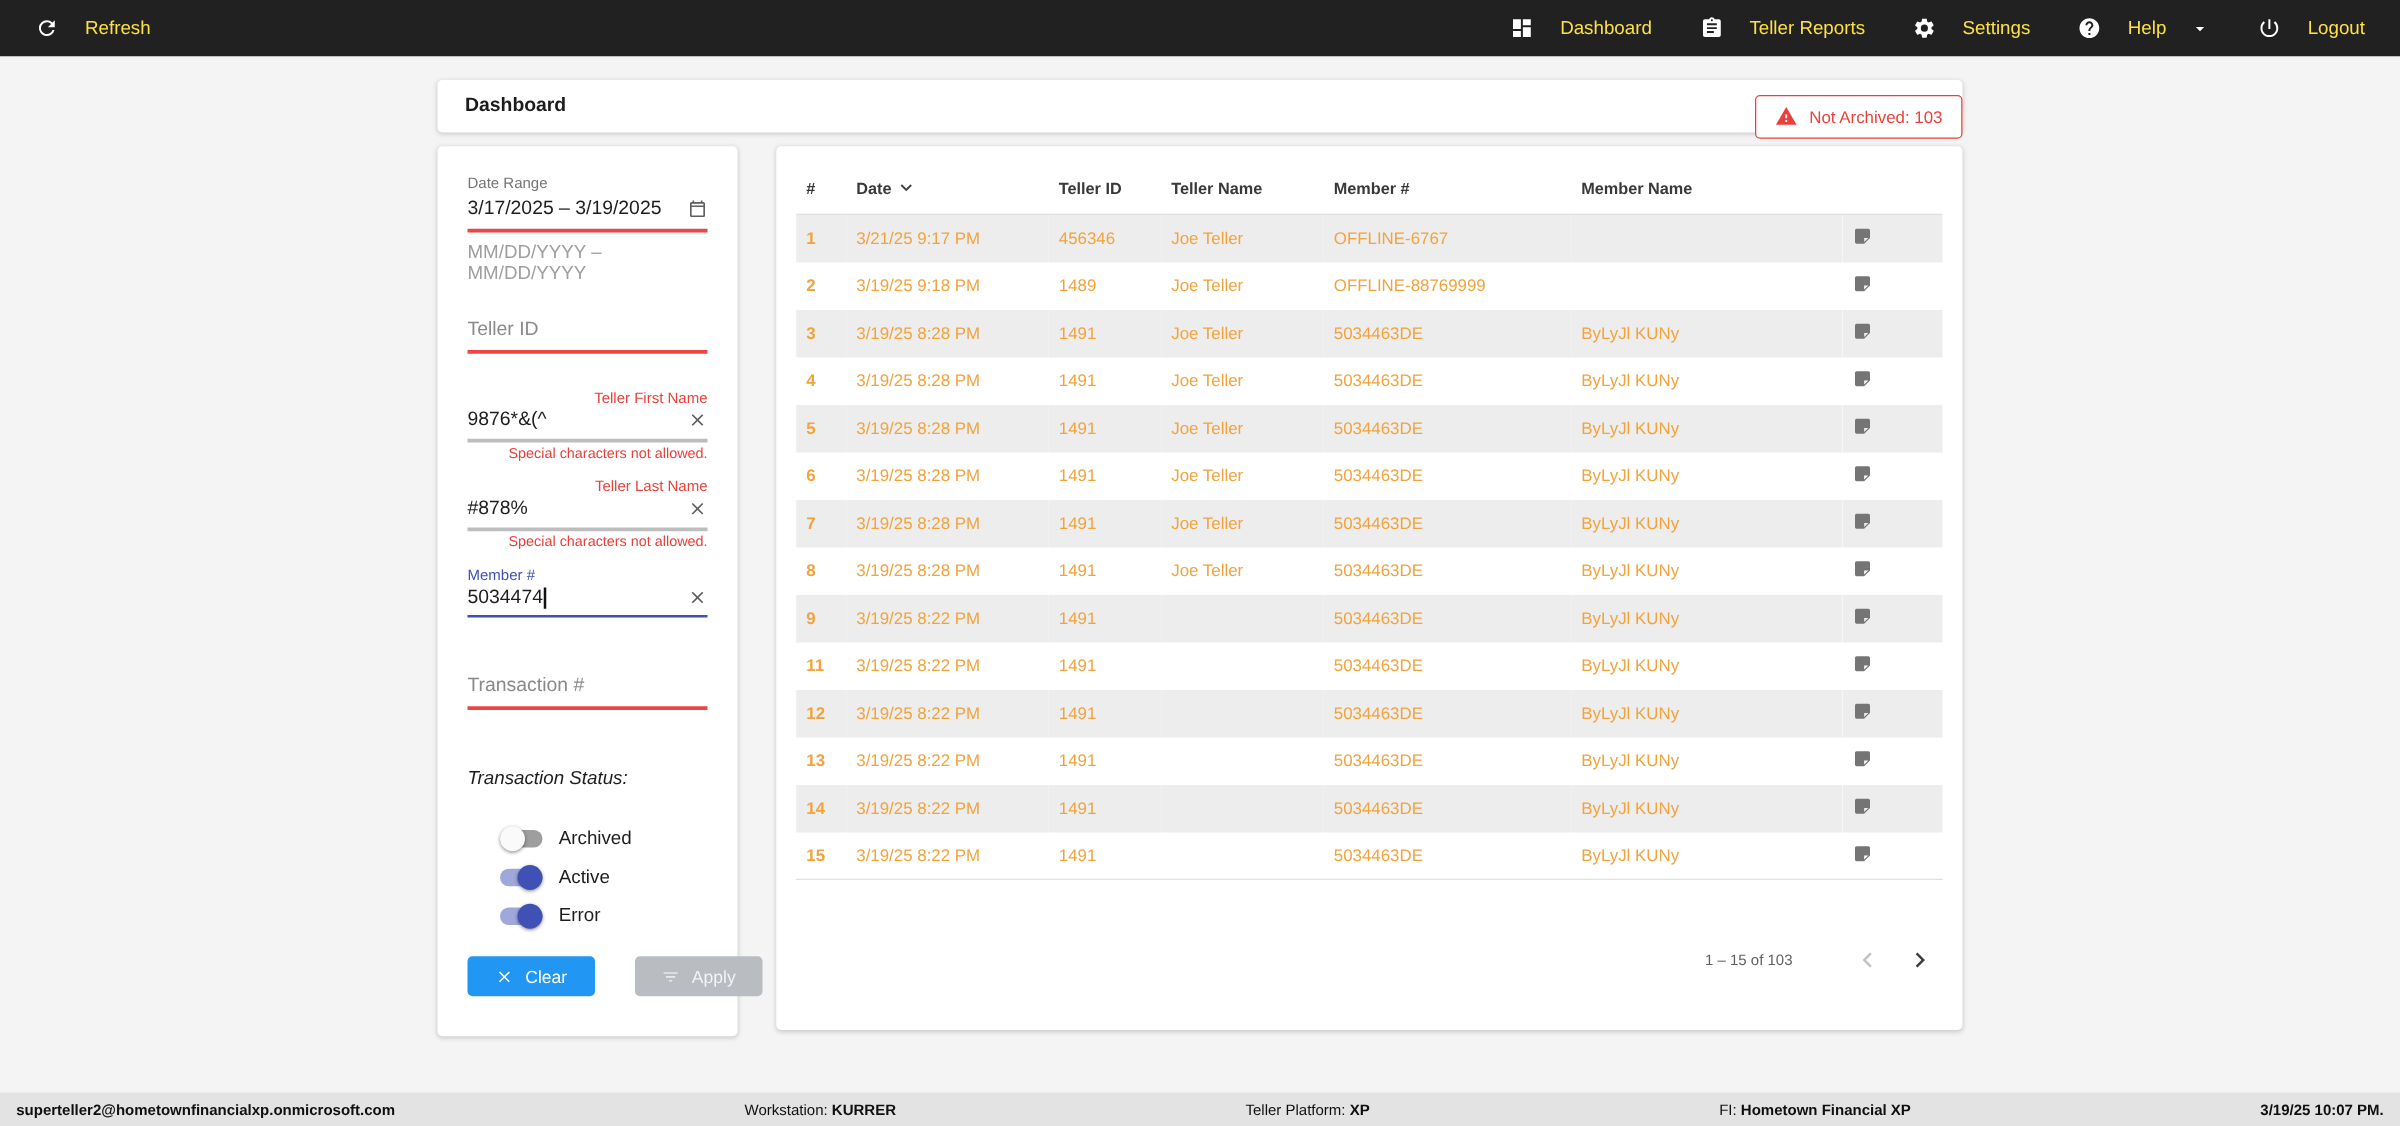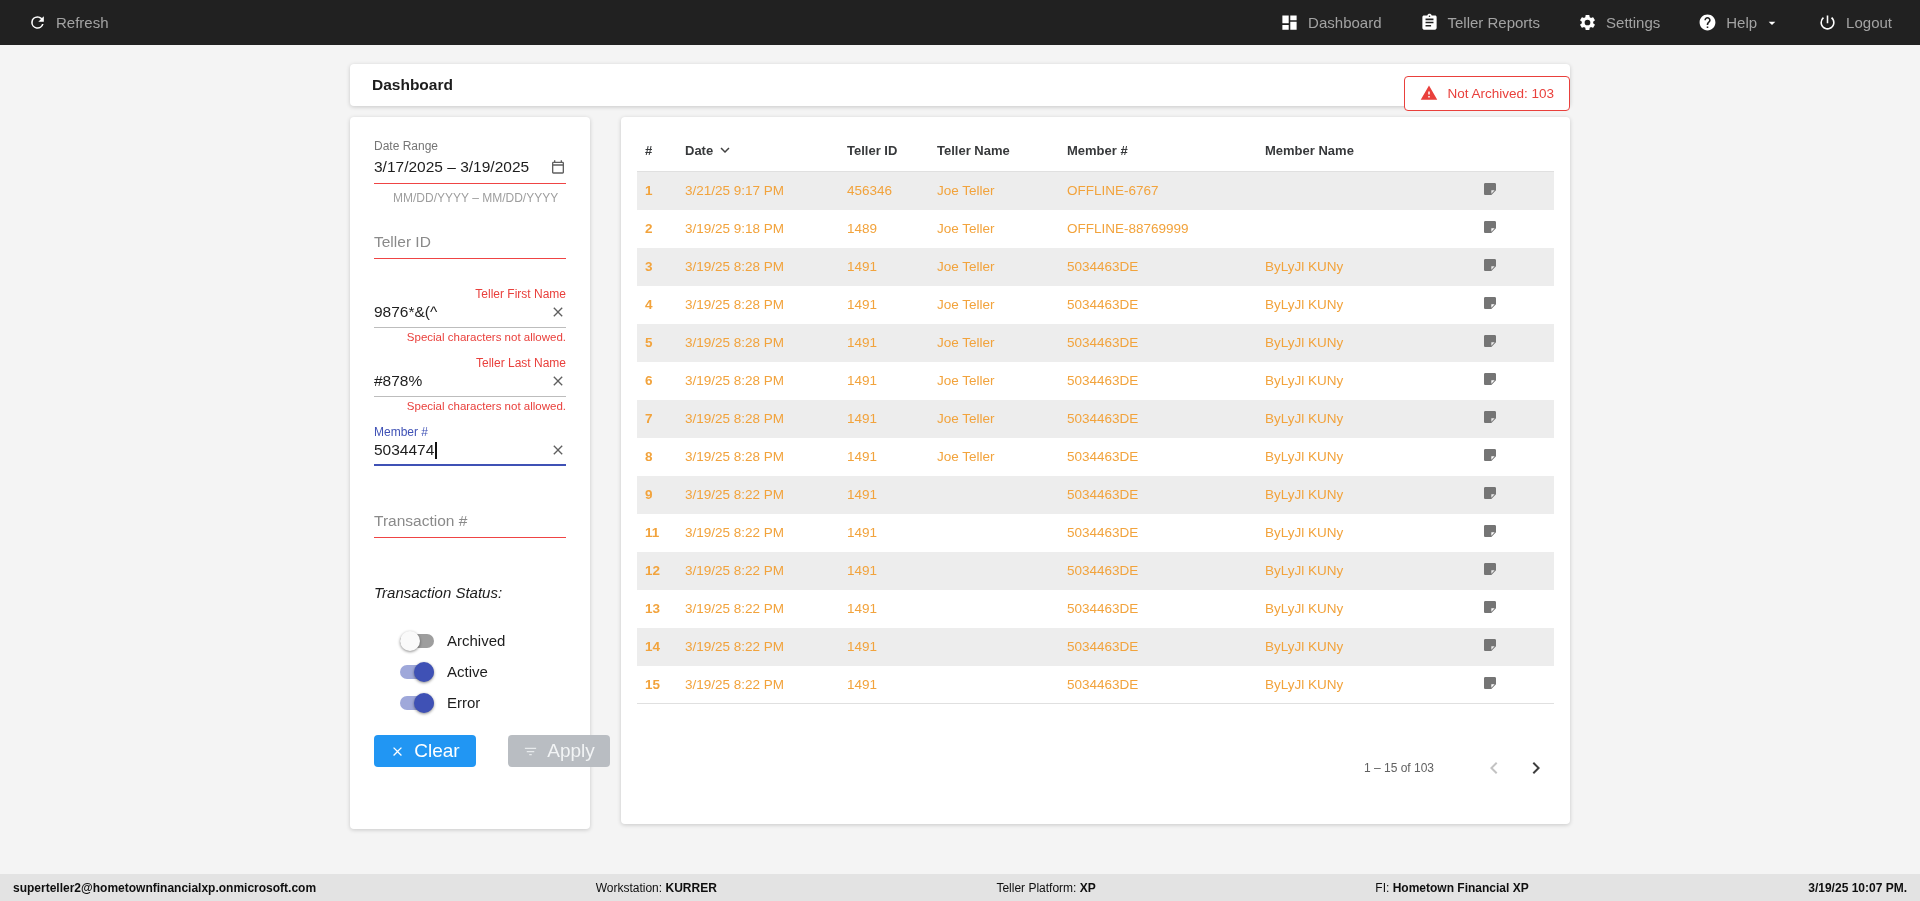--- a/index.html
+++ b/index.html
@@ -13,22 +13,22 @@
   }
 
   
   .topbar {
     height:45px; background:var(--topbar_bg,#212121);
     display:flex; align-items:center; justify-content:space-between;
     padding:0 28px;
   }
   .topbar-right { display:flex; align-items:center; gap:38px; }
   .topbar-item {
-    display:flex; align-items:center; gap:9px;
-    background:none; border:none; color:#a3a3a3; cursor:pointer;
+    display:flex; align-items:center; gap:21px;
+    background:none; border:none; color:#fde047; cursor:pointer;
     font-family:inherit; font-size:15px;
   }
   .topbar-item svg { width:19px; height:19px; fill:#fff; flex:none; }
   .topbar-item .chev { width:16px; height:16px; margin-left:-2px; }
 
   
   .content { width:1220px; margin:19px auto 0; }
   .card { background:#fff; border-radius:4px; box-shadow:0 1px 4px rgba(0,0,0,.18); }
 
   .page-header {
@@ -46,25 +46,25 @@
   .badge svg { width:18px; height:18px; fill:var(--red,#F44336); }
 
   .body-row { display:flex; gap:31px; margin-top:11px; align-items:flex-start; }
 
   
   .filter-card { width:240px; min-height:712px; padding:22px 24px 24px; }
   .field { margin-bottom:28px; }
   .f-label { display:block; font-size:12px; color:#757575; margin-bottom:5px; }
   .f-input {
     display:flex; align-items:center;
-    border-bottom:1px solid #ef4444; padding-bottom:7px;
+    border-bottom:3px solid #ef4444; padding-bottom:7px;
   }
   .f-value { font-size:15.5px; color:#1d1d1d; white-space:pre; }
   .placeholder .f-value { color:#8a8a8a; }
-  .f-helper { font-size:12px; color:#9e9e9e; margin-top:7px;margin-left:19px; }
+  .f-helper { font-size:15px; color:#9e9e9e; margin-top:7px; }
   .icon-btn { margin-left:auto; background:none; border:none; cursor:pointer; display:flex; padding:0; }
   .icon-btn svg { width:16px; height:16px; fill:#5f5f5f; }
   .field-error { margin-bottom:13px;text-align:right; }
   .field-error .f-label { color:var(--red,#F44336); margin-bottom:2px; }
   .field-error .f-input { border-bottom-color:#bdbdbd; padding-bottom:6px; }
   .f-error-text { font-size:11.5px; color:var(--red,#F44336); margin-top:3px; }
   .field-focused { margin-bottom:46px; }
   .field-focused .f-label { color:var(--indigo,#3F51B5); margin-bottom:2px; }
   .field-focused .f-input { border-bottom:2px solid var(--indigo,#3F51B5); padding-bottom:5px; }
   .caret { display:inline-block; width:1.5px; height:17px; background:#111; margin-left:1px; }
@@ -80,21 +80,21 @@
   }
   .toggle-row.on .track { background:#9fa8da; }
   .toggle-row.on .thumb { left:14px; background:var(--indigo,#3F51B5); }
   .toggle-label { font-size:15px; color:#1d1d1d; }
 
   .btn-row { display:flex; gap:32px; margin-top:24px; }
   .btn {
     display:flex; align-items:center; justify-content:center; gap:9px;
     height:32px; min-width:102px; padding:0 14px;
     border:none; border-radius:4px; cursor:pointer;
-    font-family:inherit; font-size:19px; color:#fff;
+    font-family:inherit; font-size:14px; color:#fff;
   }
   .btn svg { width:15px; height:15px; fill:#fff; }
   .btn-clear { background:var(--blue,#2196F3); }
   .btn-apply { background:#b9bdc2; color:#f2f4f5; }
   .btn-apply svg { fill:#e7eaec; }
 
   
   .table-card { flex:1; min-height:707px; padding:12px 16px 24px; }
   .tx-table { width:100%; border-collapse:collapse; table-layout:fixed; }
   .tx-table th {

